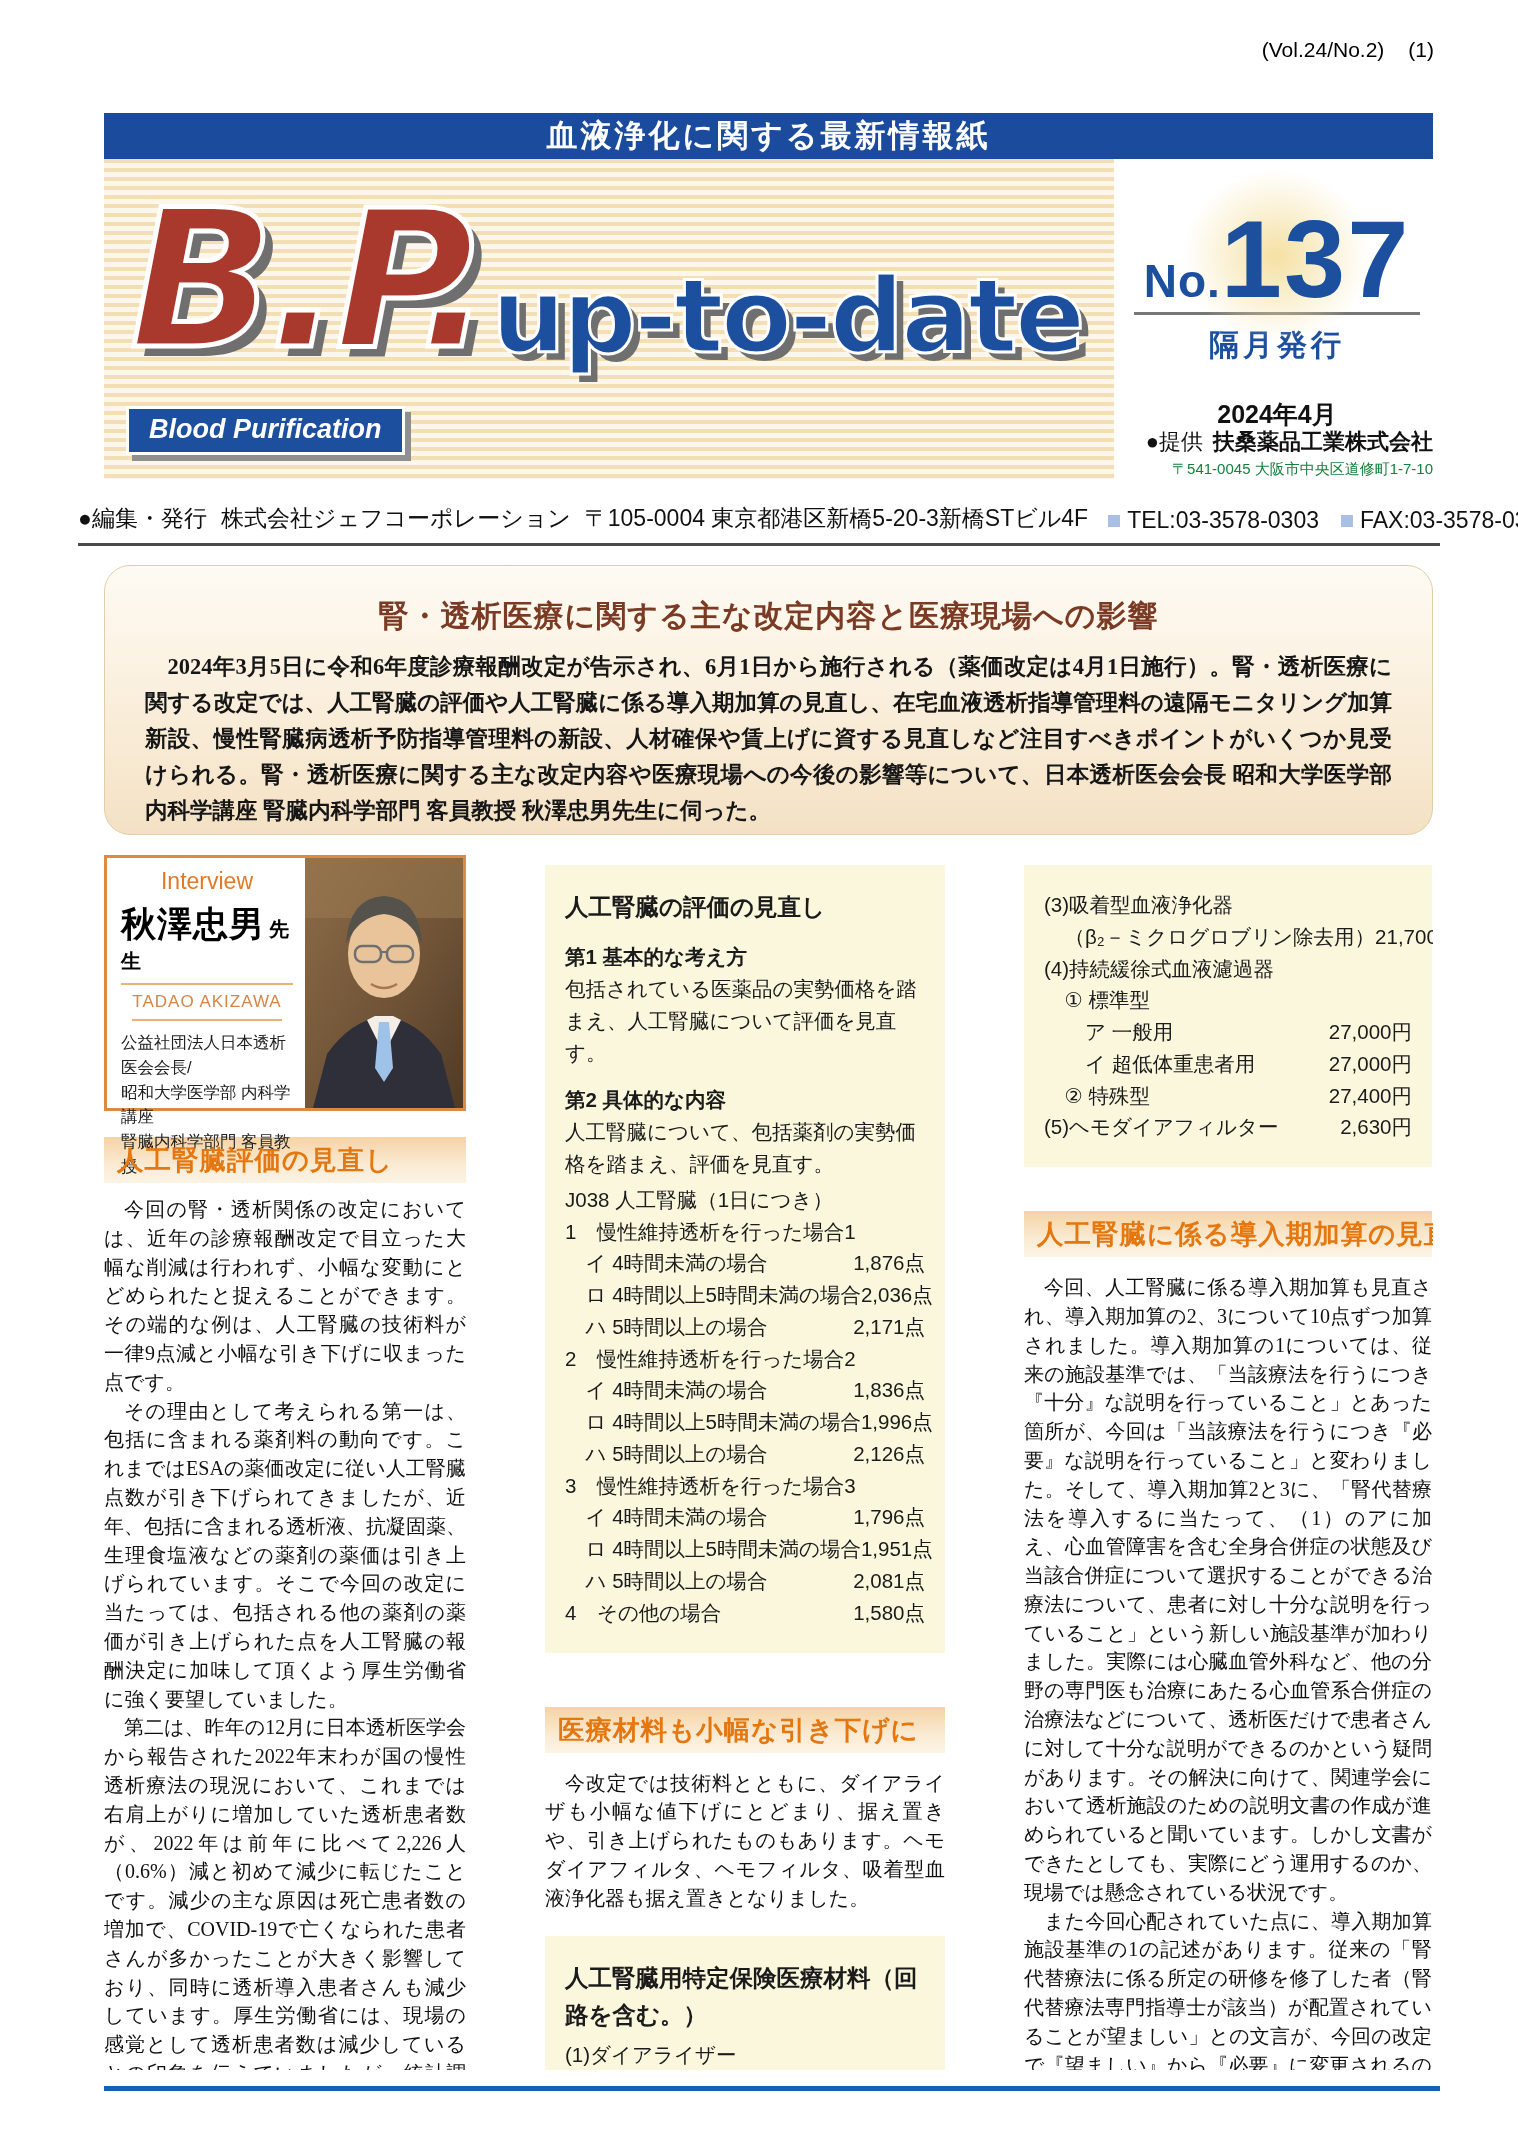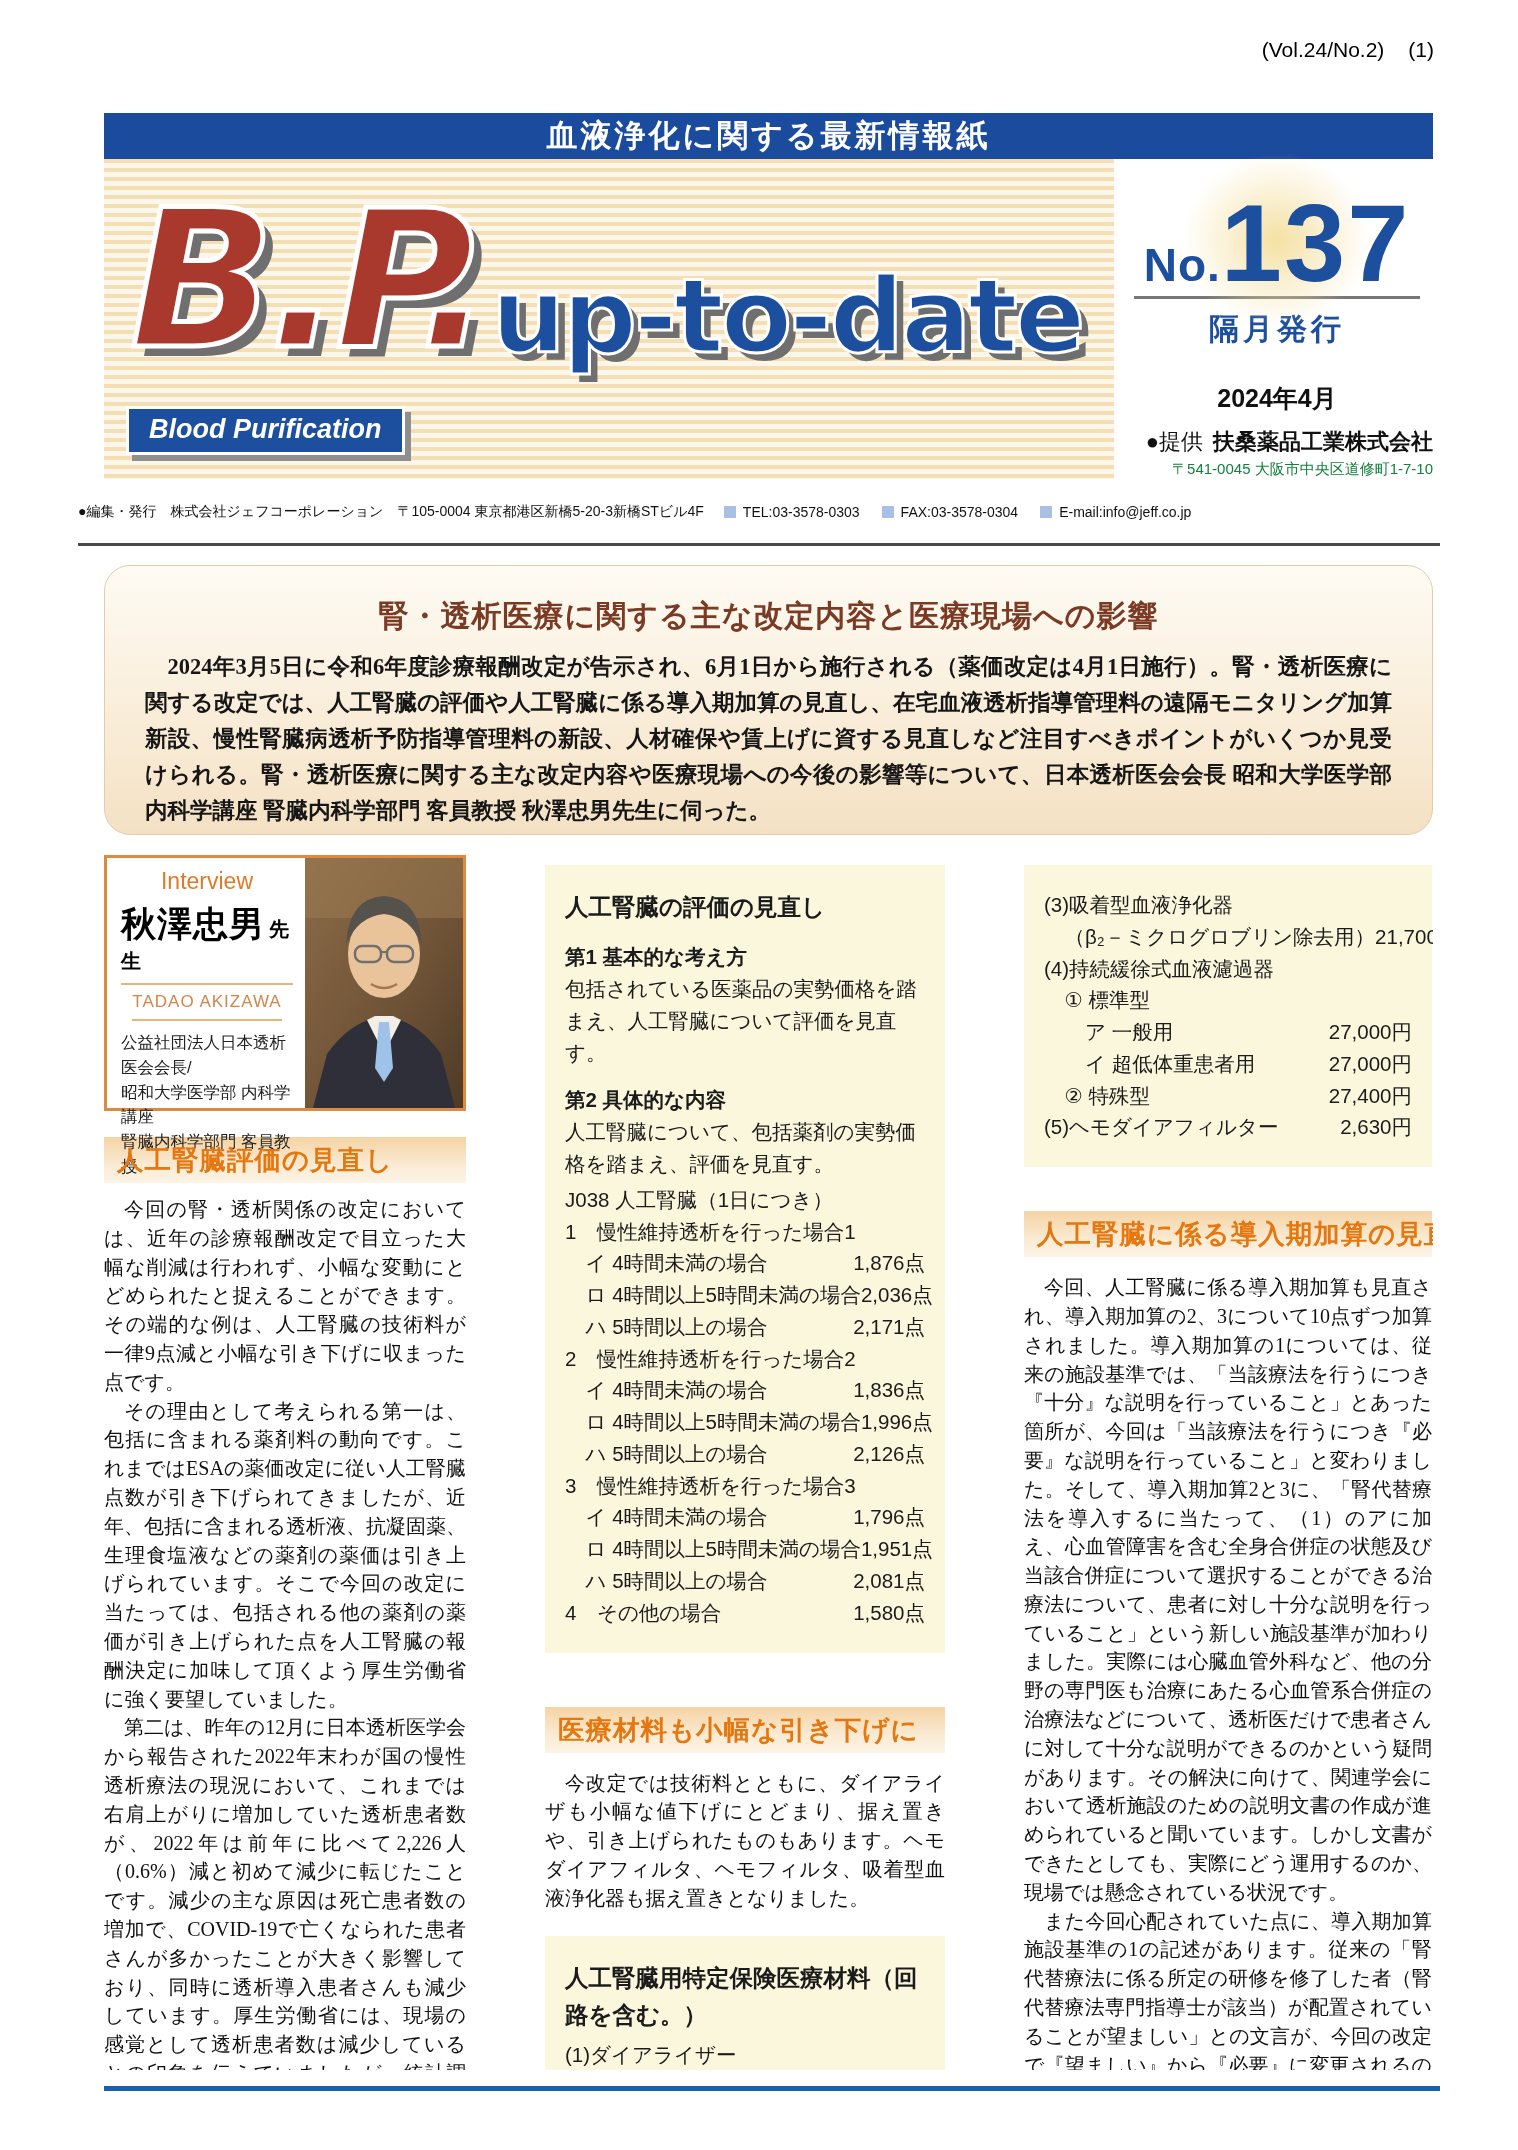--- a/index.html
+++ b/index.html
@@ -47,21 +47,21 @@
     -webkit-text-stroke: 3px #ffffff;
     text-shadow: 8px 8px 0 #6F6F6F;
   }
   .bp-caption {
     position: absolute; left: 22px; bottom: 24px;
     background: #1D4F9F; color: #fff;
     font-style: italic; font-weight: 800; font-size: 27px;
     padding: 5px 20px 7px; border: 3px solid #fff;
     box-shadow: 6px 6px 0 #8F8F8F;
   }
-  .issue-area { position: absolute; right: 6px; top: 0; width: 300px; height: 100%; }
+  .issue-area { position: absolute; right: 6px; top: 16px; width: 300px; height: 100%; }
   .issue-no-wrap {
     position: relative; margin: 34px auto 0; width: 286px;
     text-align: center; padding-bottom: 4px; border-bottom: 3px solid #777;
   }
   .issue-glow {
     position: absolute; left: 50%; top: 46%; width: 250px; height: 230px;
     transform: translate(-50%,-50%);
     background: radial-gradient(closest-side, #F5E1A4 0%, rgba(245,225,164,0) 75%);
     z-index: 0;
   }
@@ -70,21 +70,21 @@
   .issue-freq { width: 286px; margin: 10px auto 0; text-align: center; color: #1D4F9F; font-weight: 800; font-size: 30px; letter-spacing: 4px; }
   .issue-date { width: 286px; margin: 32px auto 0; text-align: center; color: #111; font-weight: 700; font-size: 25px; }
   .provider { position: absolute; right: 0; bottom: 0; text-align: right; }
   .provider-top { font-size: 22px; }
   .provider-top .p-label { font-weight: 400; margin-right: 10px; }
   .provider-top .p-name { font-weight: 800; }
   .provider-addr { font-size: 15px; margin-top: 3px; color: #15803d; }
   
   .publisher-line {
     position: absolute; left: 78px; top: 503px; width: 1362px;
-    display: flex; align-items: flex-end; font-size: 14px; white-space: nowrap;
+    display: flex; align-items: flex-end; font-size: 23px; white-space: nowrap;
   }
   .publisher-line .gap-s { margin-right: 14px; }
   .publisher-line .gap-l { margin-right: 20px; }
   .contact-item { display: inline-flex; align-items: center; margin-right: 22px; }
   .sq-icon { width: 12px; height: 12px; background: #A9C0E4; display: inline-block; margin-right: 7px; }
   .top-rule { position: absolute; left: 78px; top: 543px; width: 1362px; height: 3px; background: #4A4A4A; }
   
   .headline-box {
     position: absolute; left: 104px; top: 565px; width: 1329px; height: 270px;
     border: 1px solid #E0CEA8; border-radius: 26px;

